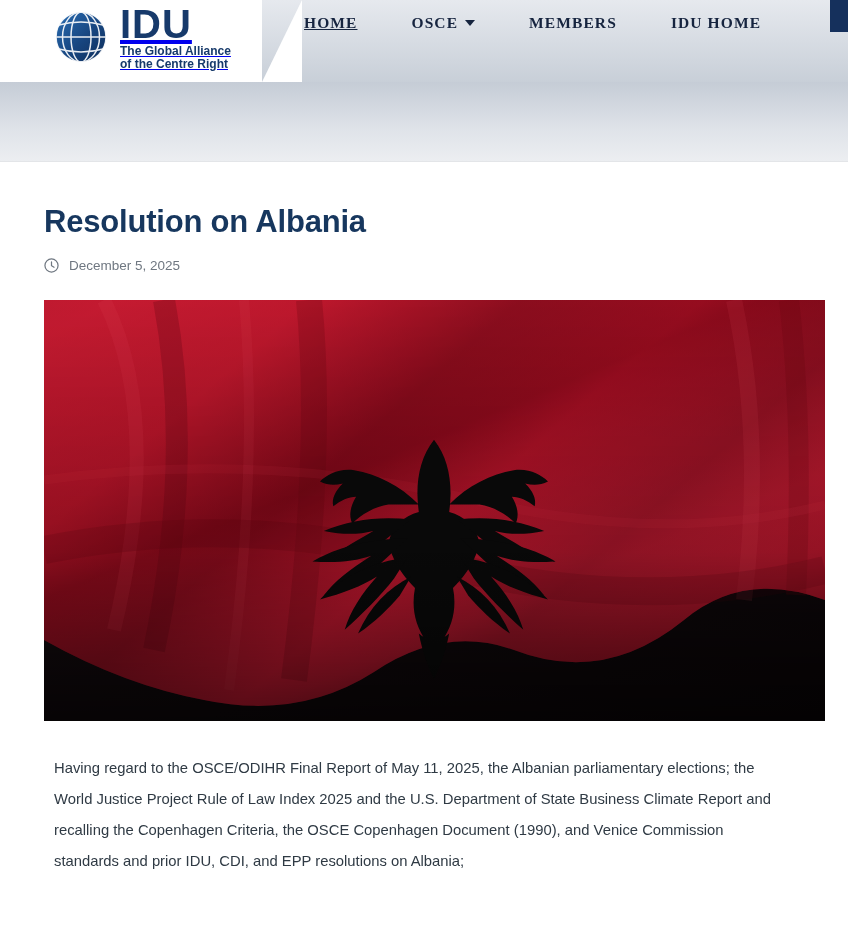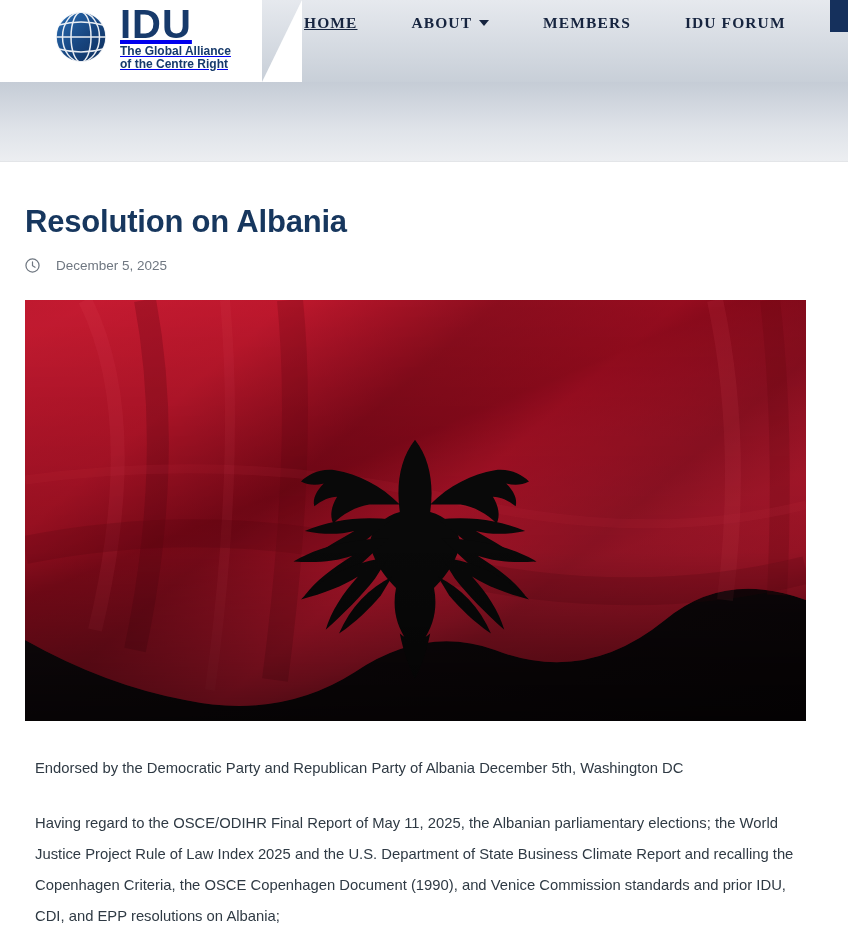--- a/index.html
+++ b/index.html
@@ -129,34 +129,34 @@
   
   .hero-strip {
     width: 100%;
     height: 80px;
     background: linear-gradient(180deg, #c5ccd6 0%, #dfe3e9 60%, #eceef1 100%);
     border-bottom: 1px solid #e3e5e8;
   }
 
   
   .content {
-    padding: 0 25px;
+    padding: 0 44px;
   }
   .title {
     margin: 42px 0 0 0;
     font-size: 31px;
     font-weight: bold;
     color: #17375e;
     letter-spacing: -0.2px;
   }
   .meta {
     margin-top: 18px;
     display: flex;
     align-items: center;
-    gap: 16px;
+    gap: 10px;
     color: #6f7781;
     font-size: 13.5px;
   }
   .clock-icon { width: 15px; height: 15px; display: block; }
 
   .hero-image {
     margin-top: 27px;
     width: 781px;
     height: 421px;
     position: relative;
@@ -215,28 +215,28 @@
         <span class="logo-tag">The Global Alliance</span>
         <span class="logo-tag">of the Centre Right</span>
       </span>
     </a>
 
     <nav class="nav">
       <a class="nav-item" href="#">
         <span>HOME</span>
       </a>
       <a class="nav-item" href="#">
-        <span>ABOUT</span>
+        <span>OSCE</span>
         <span class="caret"></span>
       </a>
       <a class="nav-item" href="#">
         <span>MEMBERS</span>
       </a>
       <a class="nav-item" href="#">
-        <span>IDU FORUM</span>
+        <span>IDU HOME</span>
       </a>
     </nav>
 
     <div class="nav-endblock"></div>
   </div>
 
   <div class="hero-strip"></div>
 
   <div class="content">
 
@@ -319,18 +319,17 @@
           </g>
 
           <path d="M-8,44 C-6,54 -3,62 0,68 C3,62 6,54 8,44 C4,48 -4,48 -8,44 Z"></path>
         </g>
 
         <rect width="781" height="421" fill="url(#shade)"></rect>
       </svg>
     </div>
 
     <div class="body-text">
-      <p>Endorsed by the Democratic Party and Republican Party of Albania December 5th, Washington DC</p>
       <p>Having regard to the OSCE/ODIHR Final Report of May 11, 2025, the Albanian parliamentary elections; the World Justice Project Rule of Law Index 2025 and the U.S. Department of State Business Climate Report and recalling the Copenhagen Criteria, the OSCE Copenhagen Document (1990), and Venice Commission standards and prior IDU, CDI, and EPP resolutions on Albania;</p>
     </div>
 
   </div>
 </div>
 
 </body></html>

